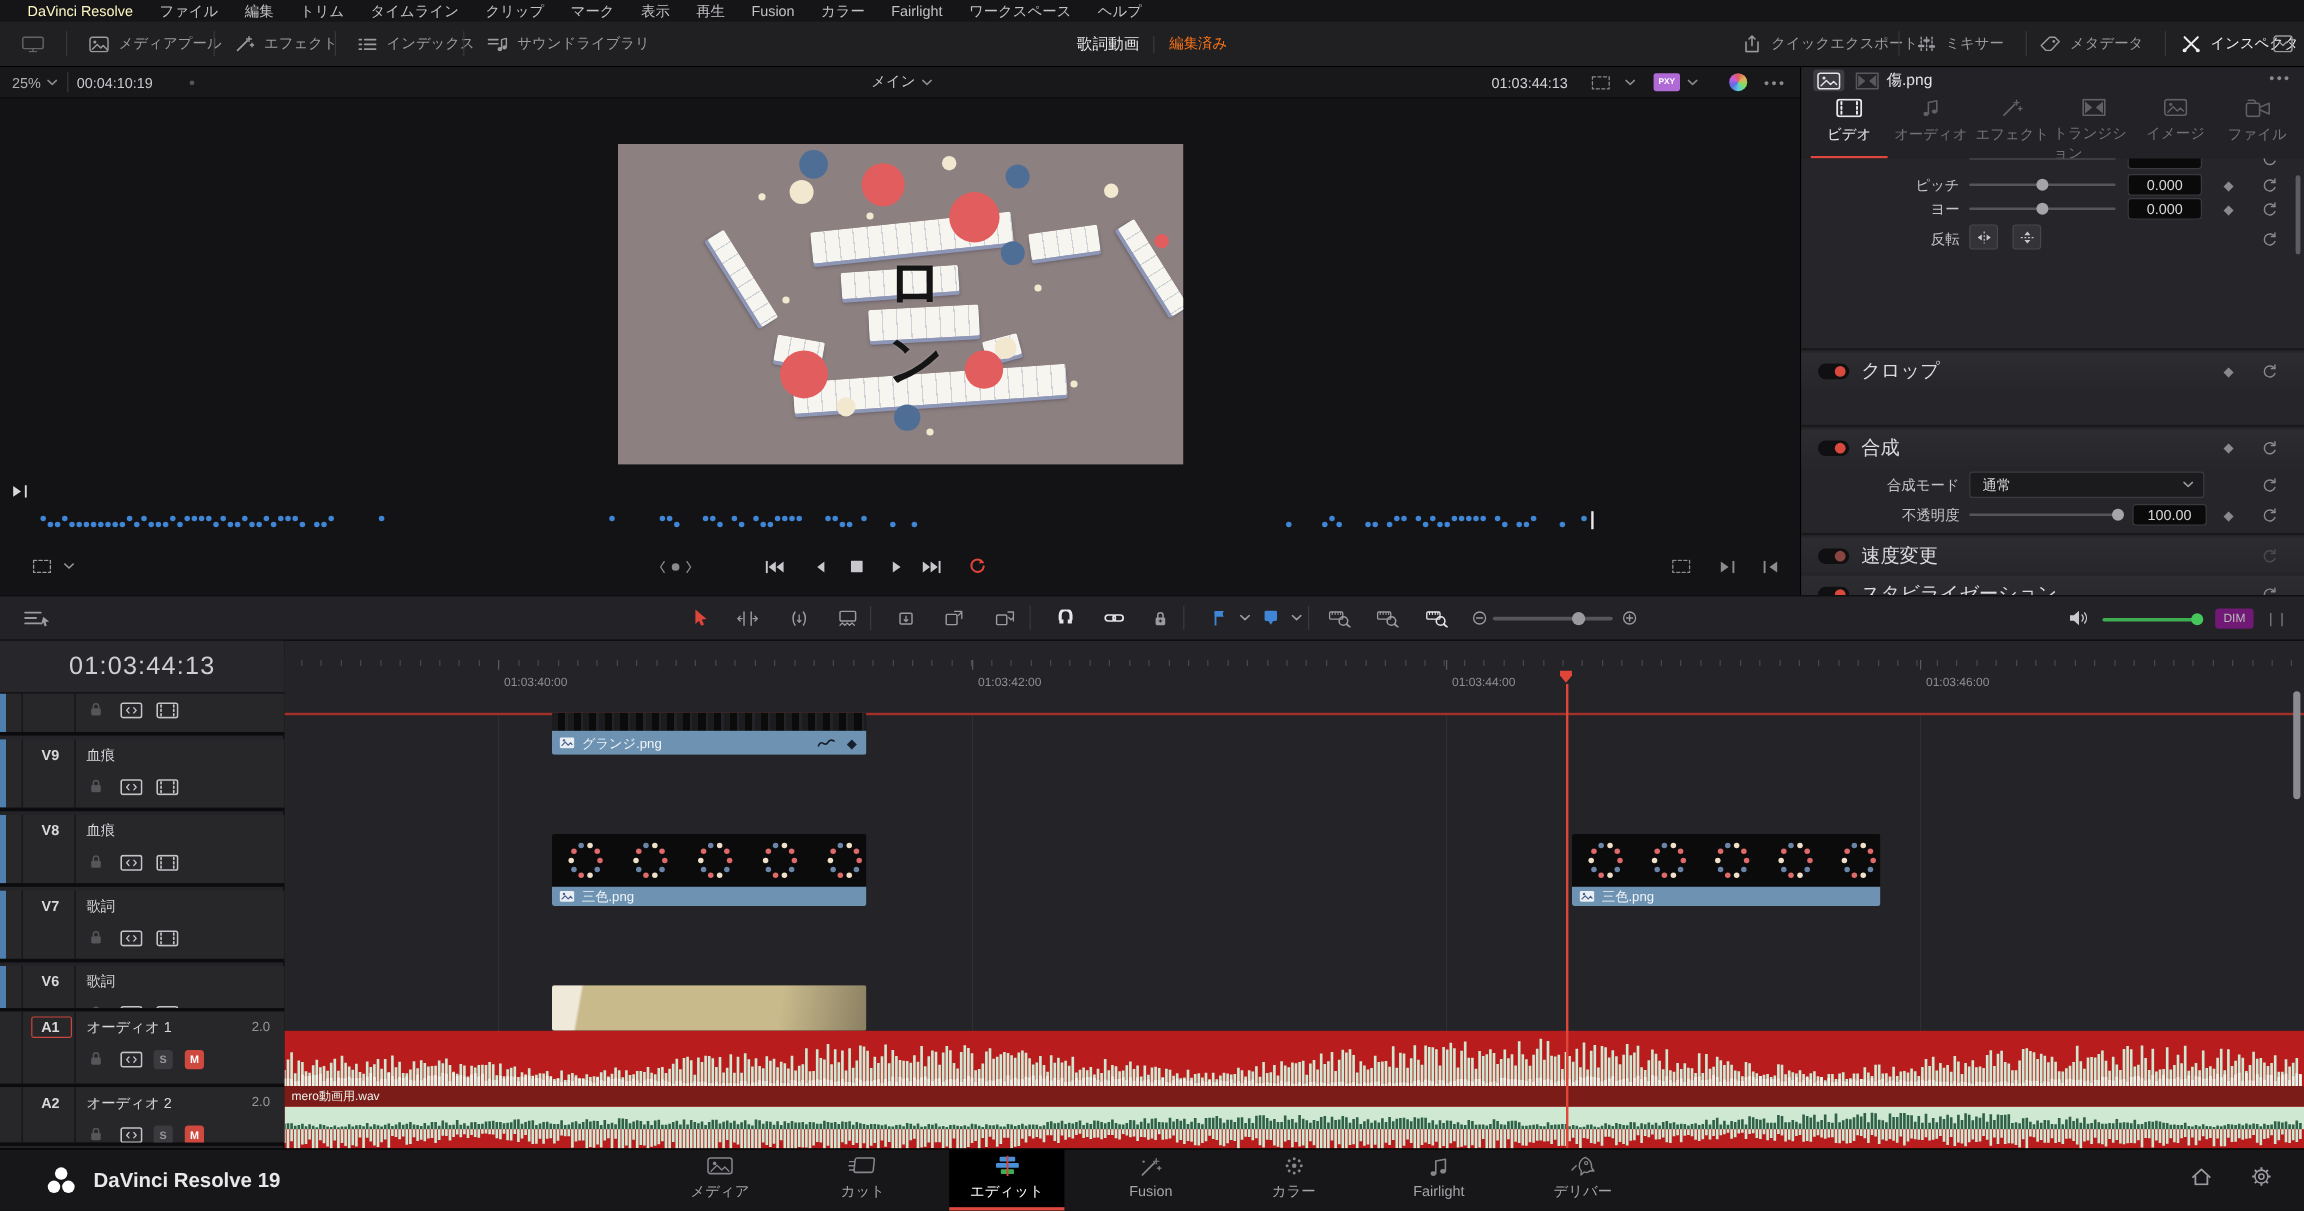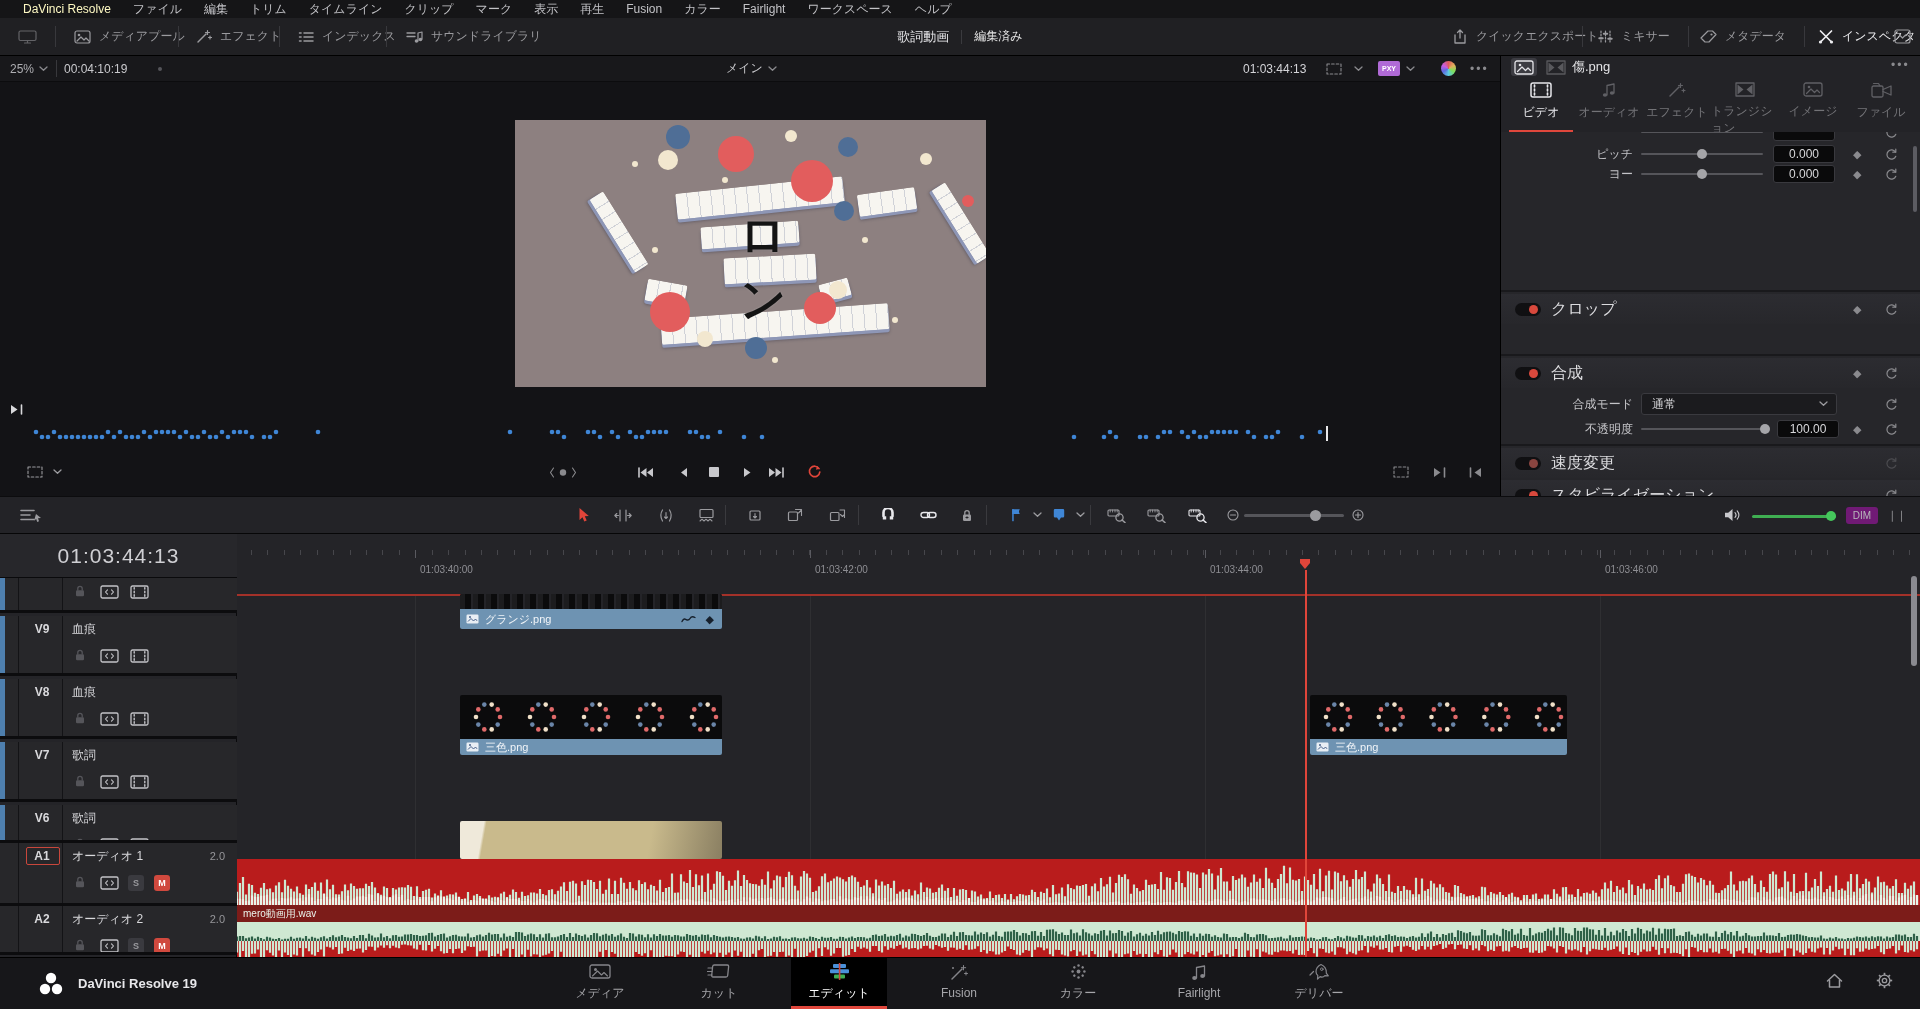--- a/index.html
+++ b/index.html
@@ -11,21 +11,21 @@
   #menubar{position:absolute;left:0;top:0;width:1920px;height:18px;background:#151517;display:flex;align-items:center;padding-left:12px;box-sizing:border-box}
   .mi{padding:0 11px;color:#c2c2c6;font-size:12px;white-space:nowrap;cursor:default}
   .mi.first{color:#fef9c3}
   
   #toolbar{position:absolute;left:0;top:18px;width:1920px;height:38px;background:#202023;border-bottom:1px solid #000;box-sizing:border-box}
   .tbtn{position:absolute;top:0;height:37px;display:flex;align-items:center;gap:8px;color:#9b9b9f;font-size:12px;white-space:nowrap}
   .tbtn.on{color:#ededf0}
   .vsep{position:absolute;top:8px;width:1px;height:21px;background:#38383c}
   #proj-title{position:absolute;left:0;top:0;width:1920px;height:37px;display:flex;align-items:center;justify-content:center;gap:12px}
   #proj-title .t{color:#e6e6e9;font-size:13px}
-  #proj-title .s{color:#e5e5e5;font-size:12px}
+  #proj-title .s{color:#f97316;font-size:12px}
   #proj-title .bar{width:1px;height:14px;background:#3a3a3e}
   
   #viewer{position:absolute;left:0;top:56px;width:1500px;height:440px;background:#131316}
   #viewer-bar{position:absolute;left:0;top:0;width:1500px;height:26px;background:#18181b;border-bottom:1px solid #0c0c0e;box-sizing:border-box}
   .vb{position:absolute;top:0;height:25px;display:flex;align-items:center;gap:5px;color:#aeaeb2;font-size:12px}
   .chev{width:9px;height:6px}
   #preview{position:absolute;left:515px;top:64px;width:471px;height:267px;background:#8d8080;overflow:hidden}
   .tile{position:absolute;background:#f7f5f0;border-radius:2px;box-shadow:0 3px 0 rgba(148,160,196,.85),0 4px 3px rgba(40,40,60,.35);background-image:repeating-linear-gradient(90deg,rgba(70,84,128,0) 0 11px,rgba(70,84,128,.22) 11px 12px)}
   .circ{position:absolute;border-radius:50%}
   #ron{position:absolute;left:218px;top:72px;width:62px;color:#141414;font-size:46px;font-weight:bold;writing-mode:vertical-rl;text-orientation:upright;letter-spacing:8px;line-height:62px;text-shadow:0 0 2px rgba(255,255,255,.25)}
@@ -97,21 +97,21 @@
   #playhead{position:absolute;top:20px;bottom:0;width:1.5px;background:#e0453a}
   #ph-tri{position:absolute;top:8px;width:12px;height:12px}
   #hscroll{position:absolute;left:1413px;top:414px;width:56px;height:6px;border-radius:3px;background:#66666c}
   #vscroll{position:absolute;left:1674px;top:26px;width:6px;height:90px;border-radius:3px;background:#8a8a90}
   
   #bottombar{position:absolute;left:0;top:957px;width:1920px;height:52px;background:#17171a;border-top:1px solid #000;box-sizing:border-box}
   .page{position:absolute;top:0;width:120px;height:48px;display:flex;flex-direction:column;align-items:center;justify-content:center;gap:5px;color:#a6a6aa;font-size:12px}
   .page.on{color:#fff}
   .page-bg{position:absolute;top:0;width:96px;height:48px;background:#000}
   .page-ul{position:absolute;top:48px;width:96px;height:3px;background:#e0473c}
-  #dvlogo{position:absolute;left:36px;top:0;height:51px;display:flex;align-items:center;gap:12px;color:#e8e8eb;font-size:13px;font-weight:bold}
+  #dvlogo{position:absolute;left:36px;top:0;height:51px;display:flex;align-items:center;gap:12px;color:#e8e8eb;font-size:17px;font-weight:bold}
 </style>
 </head>
 <body>
 
 <div id="root">
   <div id="menubar">
       <span class="mi first">DaVinci Resolve</span>
       <span class="mi">ファイル</span>
       <span class="mi">編集</span>
       <span class="mi">トリム</span>
@@ -593,20 +593,41 @@
             </svg>
           </span>
         </div>
         <div class="irow" style="top:30px">
    <span class="ilabel">ヨー</span>
    <span class="slider" style="left:140px;width:122px"></span>
    <span class="handle" style="left:196px"></span>
    <span class="vbox" style="left:272px">0.000</span>
           <span class="kf">◆</span>
           <span class="rst">
+            <svg width="13" height="13" viewBox="0 0 13 13">
+              <path d="M10.8 8.3A4.6 4.6 0 1110.4 4" fill="none" stroke="#8a8a8e" stroke-width="1.2" stroke-linecap="round" stroke-linejoin="round"></path>
+              <path d="M10.8 1.2v3h-3" fill="none" stroke="#8a8a8e" stroke-width="1.2" stroke-linecap="round" stroke-linejoin="round"></path>
+            </svg>
+          </span>
+        </div>
+        <div class="irow" style="top:54px;height:26px">
+   <span class="ilabel" style="height:26px">反転</span>
+   <span class="fbtn" style="left:140px">
+            <svg width="15" height="12" viewBox="0 0 15 12">
+              <path d="M7.5 1v10" stroke="#c8c8cc" stroke-width="1" stroke-dasharray="1.6 1.4"></path>
+              <path d="M5.5 3.5L2 6l3.5 2.5zM9.5 3.5L13 6 9.5 8.5z" fill="#c8c8cc"></path>
+            </svg>
+          </span>
+   <span class="fbtn" style="left:176px">
+            <svg width="15" height="12" viewBox="0 0 15 12">
+              <path d="M2 6h11" stroke="#c8c8cc" stroke-width="1" stroke-dasharray="1.6 1.4"></path>
+              <path d="M5 4l2.5-3L10 4zM5 8l2.5 3L10 8z" fill="#c8c8cc"></path>
+            </svg>
+          </span>
+   <span class="rst" style="height:26px">
             <svg width="13" height="13" viewBox="0 0 13 13">
               <path d="M10.8 8.3A4.6 4.6 0 1110.4 4" fill="none" stroke="#8a8a8e" stroke-width="1.2" stroke-linecap="round" stroke-linejoin="round"></path>
               <path d="M10.8 1.2v3h-3" fill="none" stroke="#8a8a8e" stroke-width="1.2" stroke-linecap="round" stroke-linejoin="round"></path>
             </svg>
           </span>
         </div>
         <div class="sec-div" style="top:158px"></div>
         <div class="sec-div" style="top:190px"></div>
         <div class="sec-div" style="top:222px"></div>
         <div class="sec-div" style="top:312px"></div>

